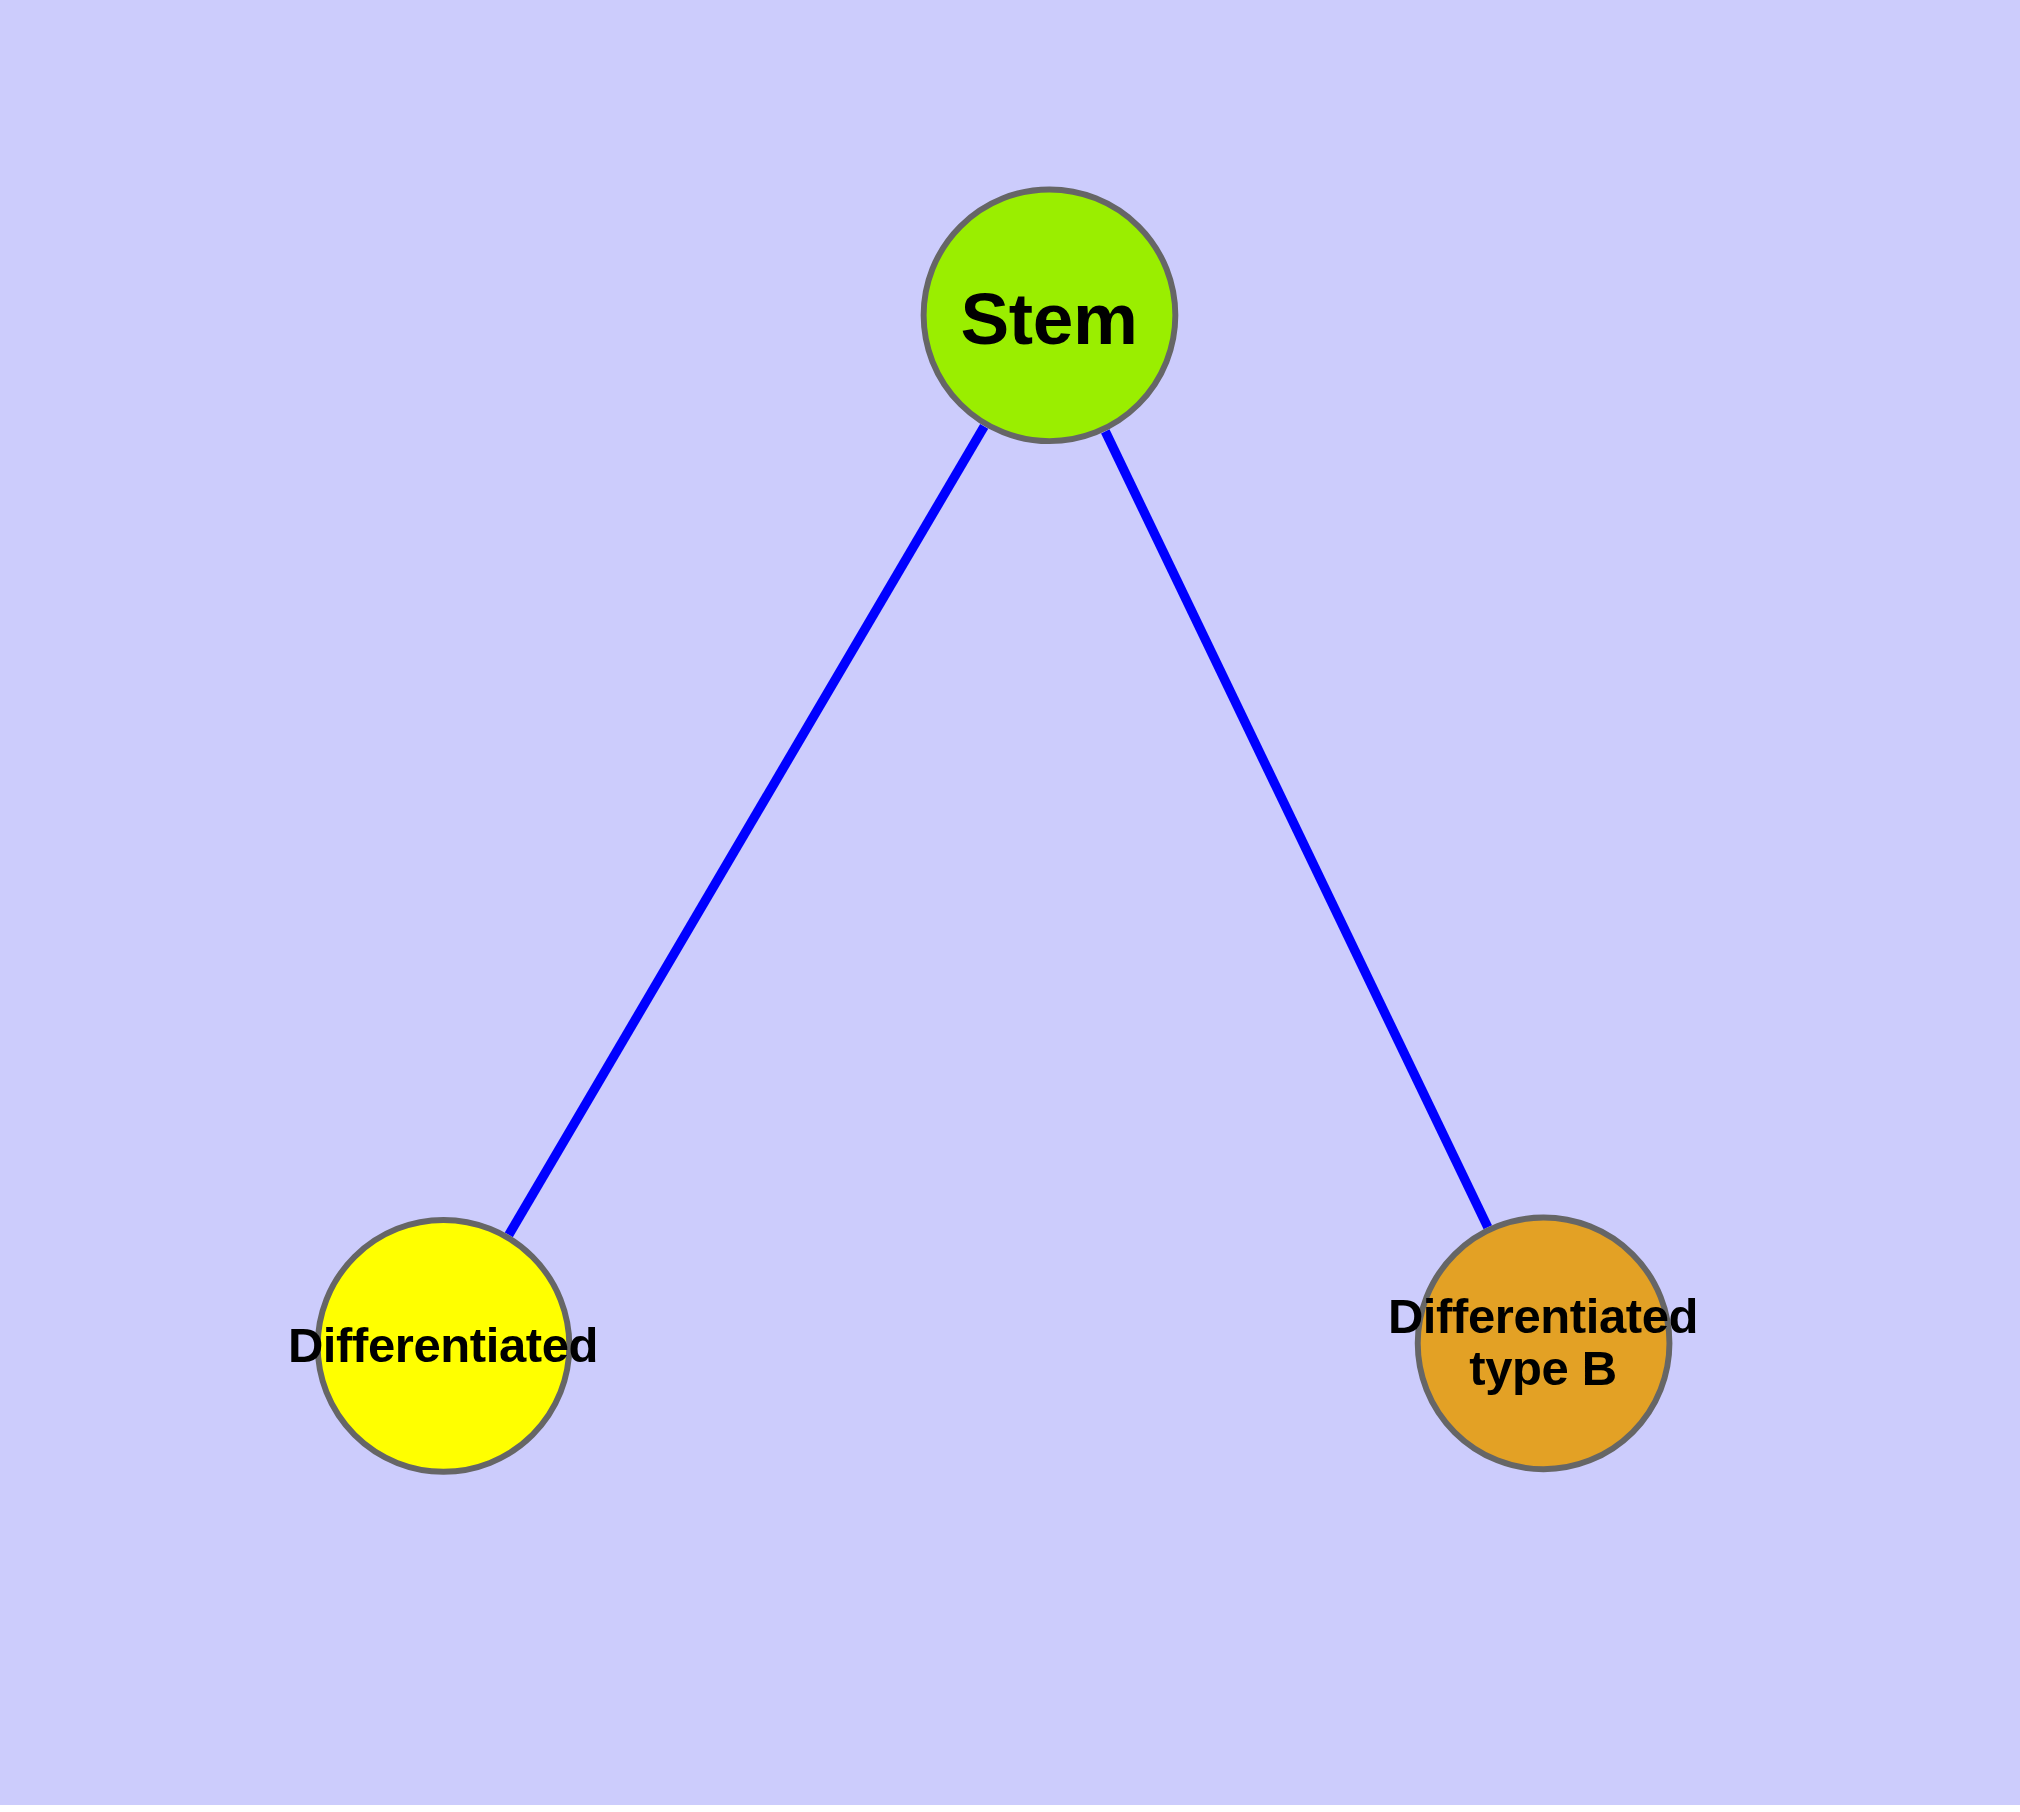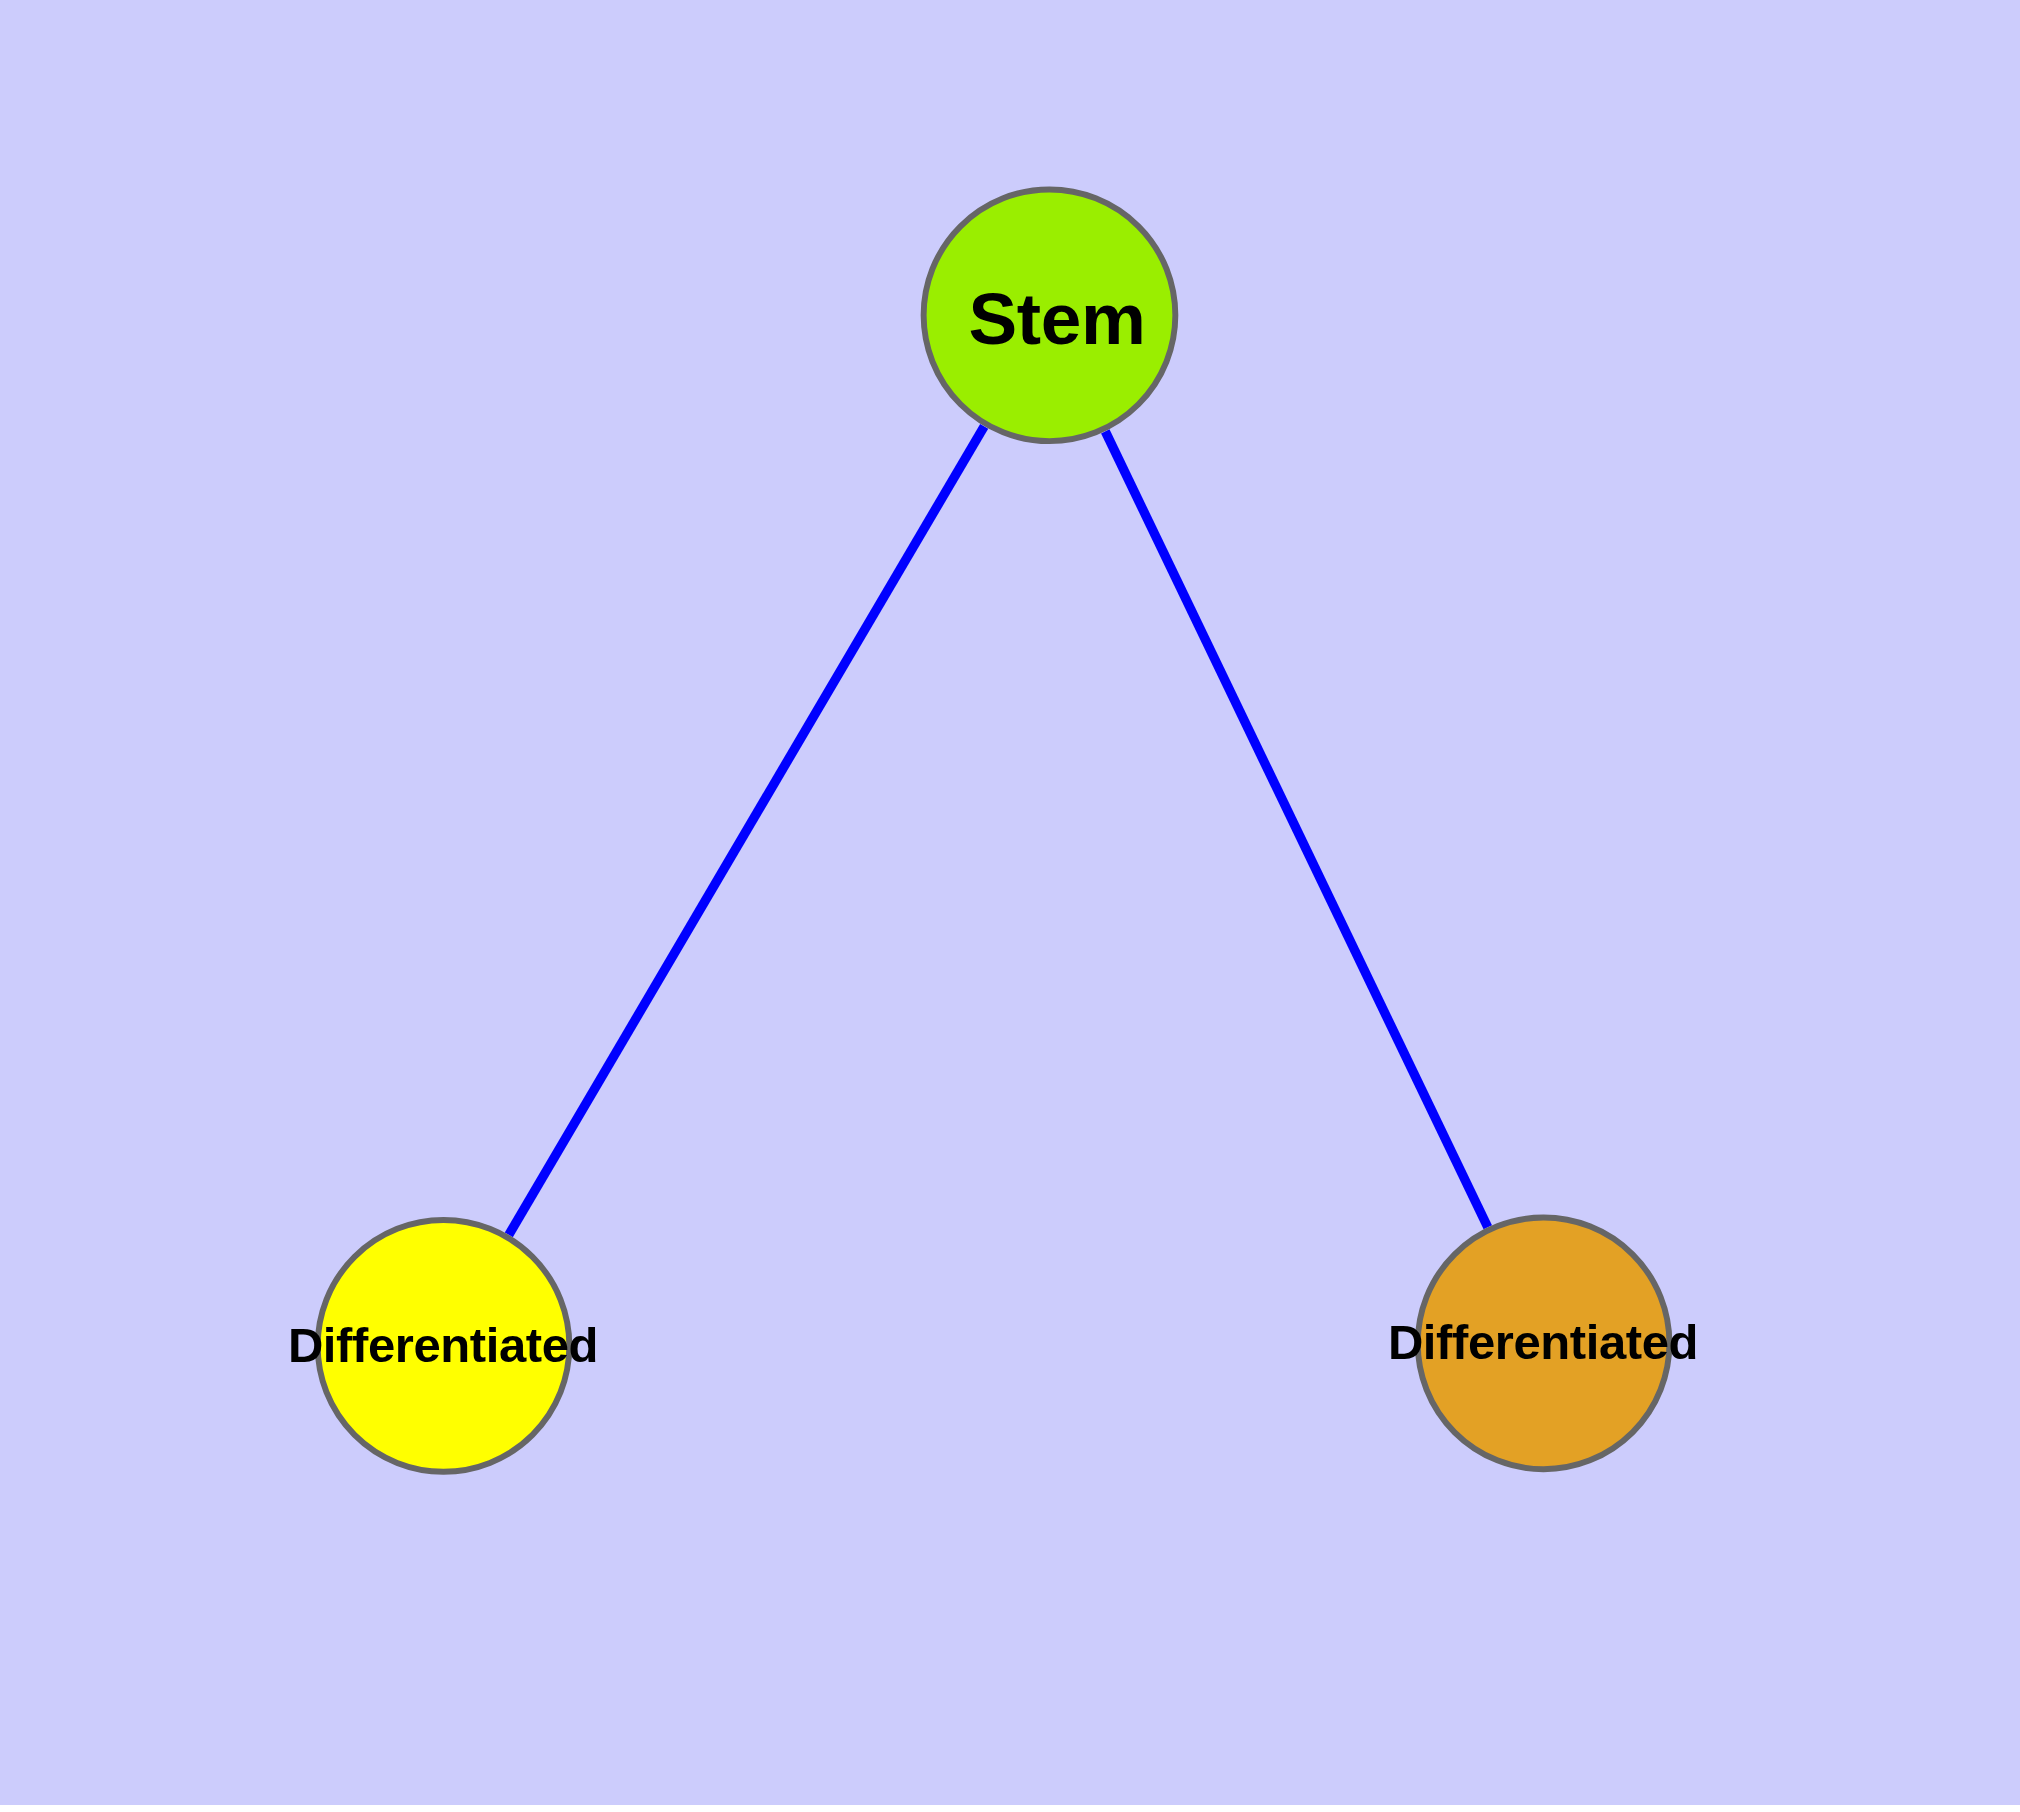--- a/index.html
+++ b/index.html
@@ -38,21 +38,20 @@
     text-align: center;
     color: #000000;
     font-weight: bold;
     white-space: pre;
     line-height: 1.06;
     letter-spacing: -0.4px;
     pointer-events: none;
   }
   .node-label.single {
     font-size: 73px;
-    margin-left: 8px;
   }
   .node-label.double {
     font-size: 49px;
   }
 </style>
 </head>
 <body>
 
 <div id="canvas">
 
@@ -69,16 +68,16 @@
       <circle cx="1238" cy="372" r="148.5" fill="#9aee00" stroke="#666666" stroke-width="7"></circle>
       <circle cx="523" cy="1588" r="148.5" fill="#ffff00" stroke="#666666" stroke-width="7"></circle>
       <circle cx="1821" cy="1585" r="148.5" fill="#e3a125" stroke="#666666" stroke-width="7"></circle>
     </g>
   </svg>
 
   <div class="node-label single" style="left:1049px; top:319px;">Stem</div>
 
   <div class="node-label double" style="left:443px; top:1346px;"><span>Differentiated</span><br></div>
 
-  <div class="node-label double" style="left:1543px; top:1343px;"><span>Differentiated</span><br></div>
+  <div class="node-label double" style="left:1543px; top:1343px;"><span>Differentiated</span><br><span>type B</span></div>
 
 </div>
 
 
 </body></html>

